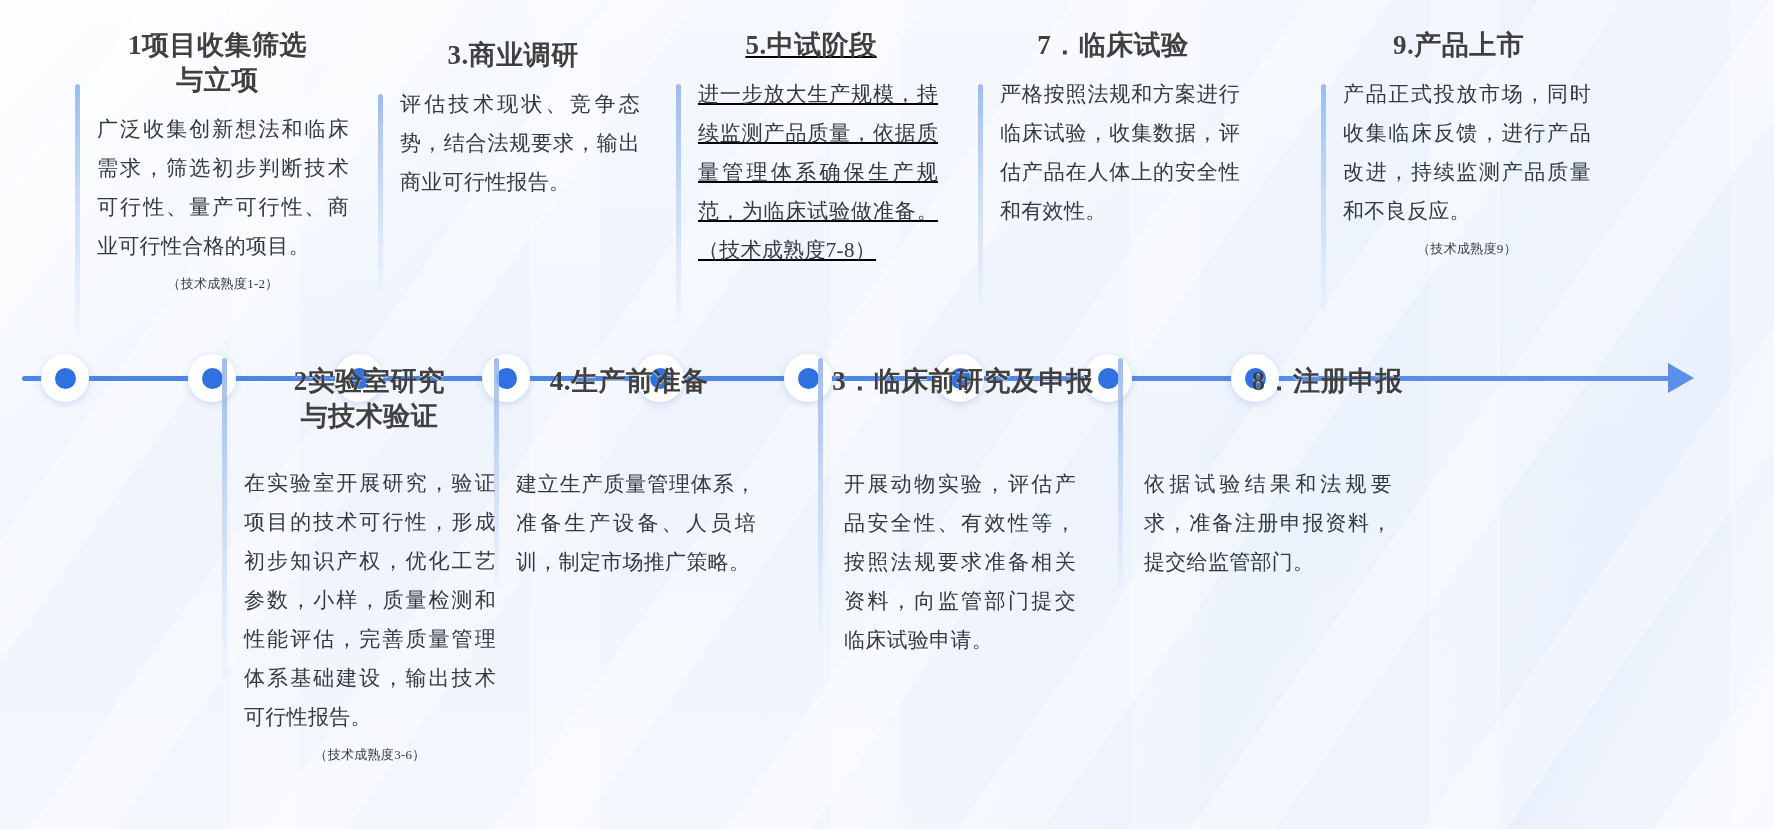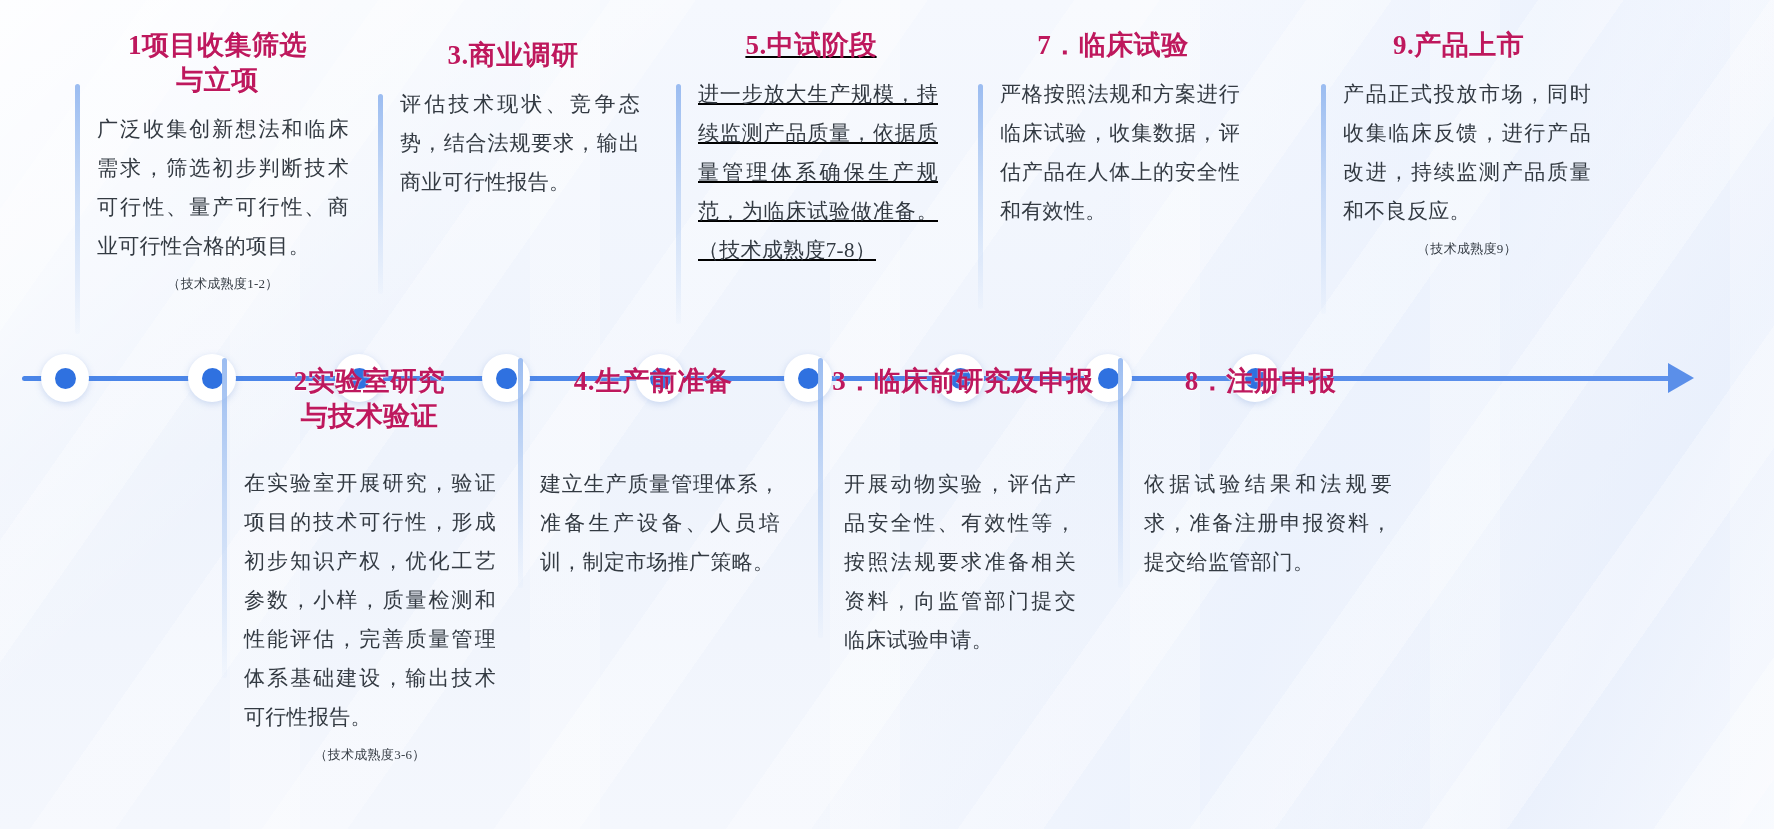--- a/index.html
+++ b/index.html
@@ -60,21 +60,21 @@
     background:#2f71e0;
   }
 
   
   .card{position:absolute;}
   .card .rule{
     position:absolute;left:0;top:0;width:5px;border-radius:3px;
     background:linear-gradient(180deg, rgba(150,185,240,.95) 0%, rgba(176,203,243,.65) 45%, rgba(214,229,250,.12) 100%);
   }
   .card-title{
-    color:#be185d;
+    color:#404040;
     font-family:"Liberation Serif","DejaVu Serif",serif;
     font-weight:bold;
     font-size:27px;
     line-height:35px;
     text-align:center;
     letter-spacing:.5px;
     white-space:pre-line;
     text-shadow:0 1px 1px rgba(255,255,255,.8);
   }
   .card-body{
@@ -155,34 +155,34 @@
   </div>
 
   <div class="card" style="left:222px;top:358px;width:285px;">
     <div class="rule" style="top:0px;height:320px;"></div>
     <div class="card-title" style="margin-top:6px;padding-left:10px;">2实验室研究
 与技术验证</div>
     <div class="card-body" style="margin:30px 0 0 22px;width:252px;">在实验室开展研究，验证项目的技术可行性，形成初步知识产权，优化工艺参数，小样，质量检测和性能评估，完善质量管理体系基础建设，输出技术可行性报告。</div>
     <div class="card-note" style="margin:0 0 0 22px;width:252px;">（技术成熟度3-6）</div>
   </div>
 
-  <div class="card" style="left:518px;top:358px;width:270px;">
+  <div class="card" style="left:494px;top:358px;width:270px;">
     <div class="rule" style="top:0px;height:230px;"></div>
     <div class="card-title" style="margin-top:6px;">4.生产前准备</div>
     <div class="card-body" style="margin:66px 0 0 22px;width:240px;">建立生产质量管理体系，准备生产设备、人员培训，制定市场推广策略。</div>
     <div class="card-note" style="margin:0 0 0 22px;width:240px;"></div>
   </div>
 
   <div class="card" style="left:818px;top:358px;width:290px;">
     <div class="rule" style="top:0px;height:280px;"></div>
     <div class="card-title" style="margin-top:6px;">3．临床前研究及申报</div>
     <div class="card-body" style="margin:66px 0 0 26px;width:232px;">开展动物实验，评估产品安全性、有效性等，按照法规要求准备相关资料，向监管部门提交临床试验申请。</div>
     <div class="card-note" style="margin:0 0 0 26px;width:232px;"></div>
   </div>
 
   <div class="card" style="left:1118px;top:358px;width:285px;">
     <div class="rule" style="top:0px;height:230px;"></div>
-    <div class="card-title" style="margin-top:6px;">8．注册申报</div>
+    <div class="card-title" style="margin-top:6px;text-align:right;">8．注册申报</div>
     <div class="card-body" style="margin:66px 0 0 26px;width:248px;">依据试验结果和法规要求，准备注册申报资料，提交给监管部门。</div>
     <div class="card-note" style="margin:0 0 0 26px;width:248px;"></div>
   </div>
 
 </div>
 
 </body></html>

